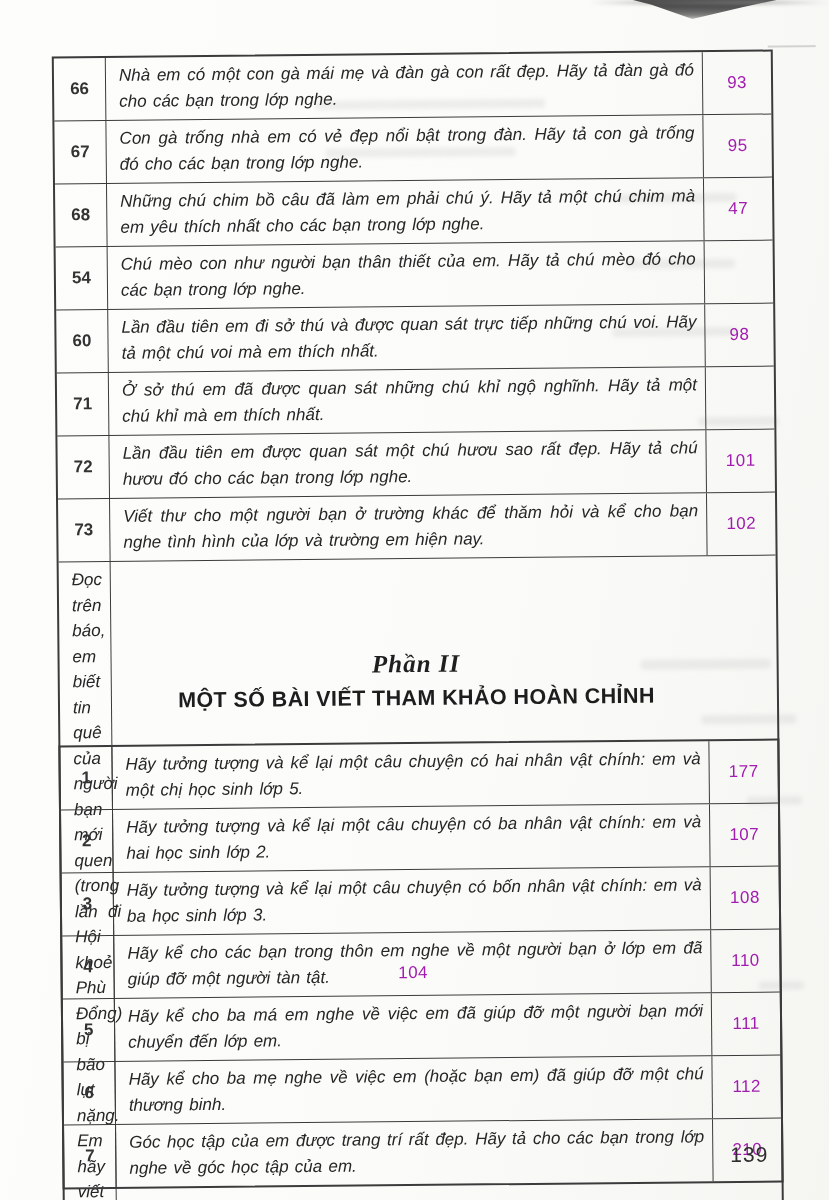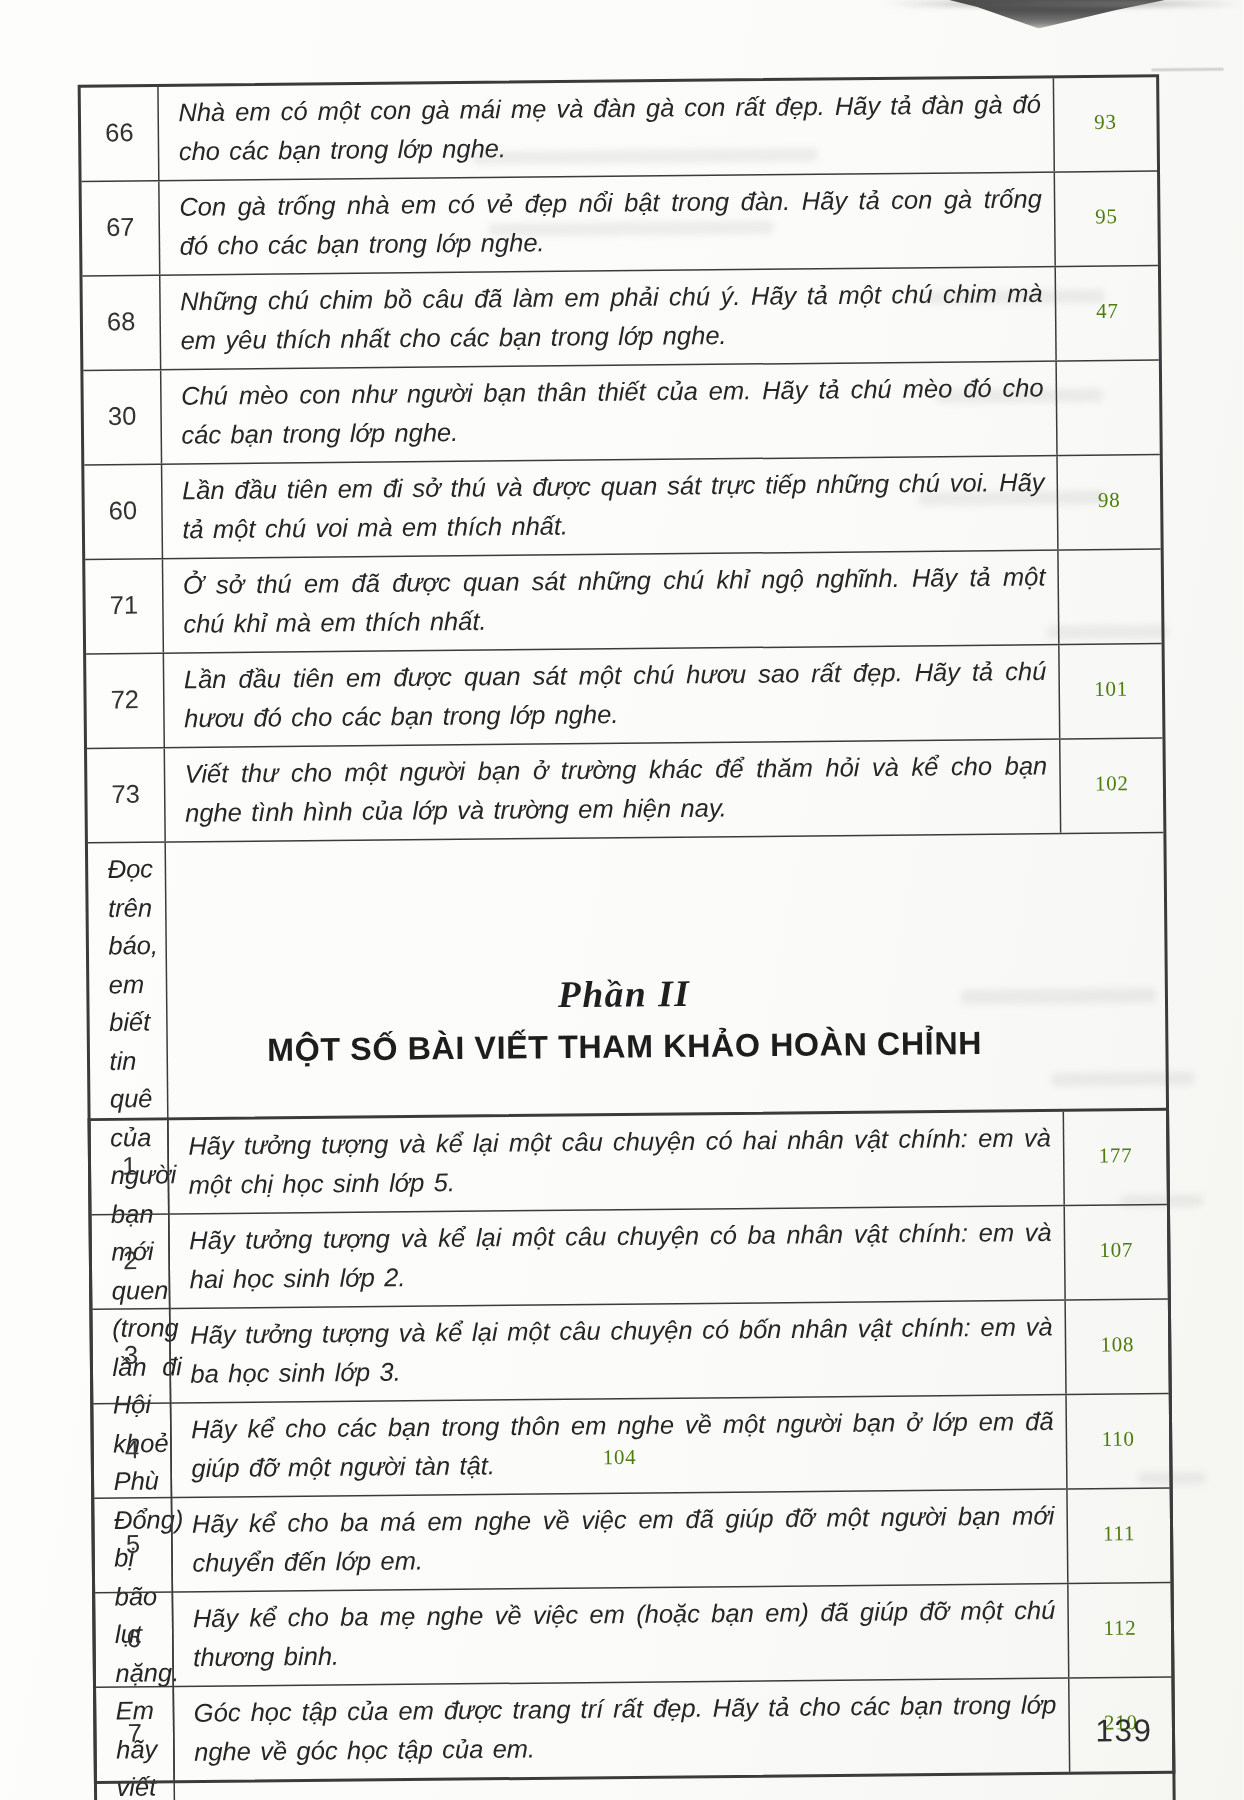--- a/index.html
+++ b/index.html
@@ -42,41 +42,41 @@
   }
   .toc-row:last-child { border-bottom: none; }
 
   .cell-num {
     border-right: 1.5px solid #3b3b3b;
     display: flex;
     align-items: center;
     justify-content: center;
     font-size: 17px;
     color: #333;
+    font-weight: bold;
   }
   .cell-desc {
     border-right: 1.5px solid #3b3b3b;
     padding: 5px 8px 6px 13px;
     font-style: italic;
     font-size: 17px;
     line-height: 25.5px;
     text-align: justify;
     color: #262626;
     word-spacing: 1.5px;
     display: flex;
     align-items: center;
   }
   .cell-page {
     display: flex;
     align-items: center;
     justify-content: center;
-    font-size: 14px;
-    color: #4d7c0f;
+    font-size: 17px;
+    color: #a21caf;
     letter-spacing: 0.5px;
-    font-family: Liberation Serif, serif;
   }
   .t1 .toc-row { min-height: 59px; }
   .t1 .toc-row.tall { min-height: 86px; }
   .t2 .toc-row { min-height: 54.5px; }
 
   
   .section-header {
     position: absolute;
     top: 650px;
     left: 57px;
@@ -194,21 +194,21 @@
 
       <div class="toc-row">
         <div class="cell-num">68</div>
         <div class="cell-desc">
             <span>Những chú chim bồ câu đã làm em phải chú ý. Hãy tả một chú chim mà em yêu thích nhất cho các bạn trong lớp nghe.</span>
           </div>
         <div class="cell-page">47</div>
       </div>
 
       <div class="toc-row">
-        <div class="cell-num">30</div>
+        <div class="cell-num">54</div>
         <div class="cell-desc">
             <span>Chú mèo con như người bạn thân thiết của em. Hãy tả chú mèo đó cho các bạn trong lớp nghe.</span>
           </div>
       </div>
 
       <div class="toc-row">
         <div class="cell-num">60</div>
         <div class="cell-desc">
             <span>Lần đầu tiên em đi sở thú và được quan sát trực tiếp những chú voi. Hãy tả một chú voi mà em thích nhất.</span>
           </div>

